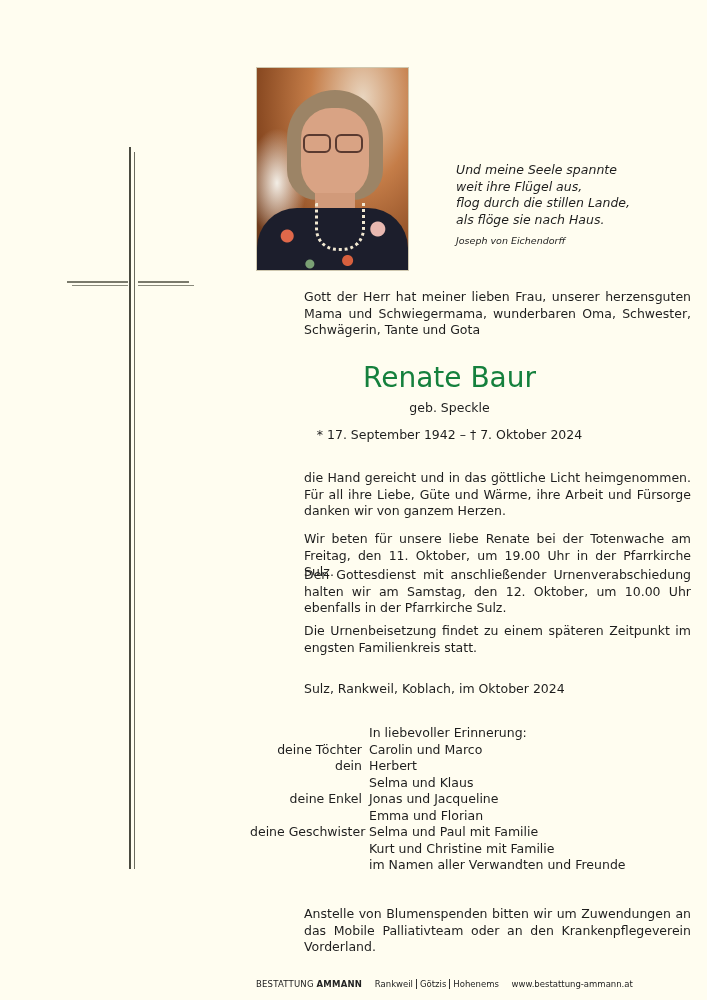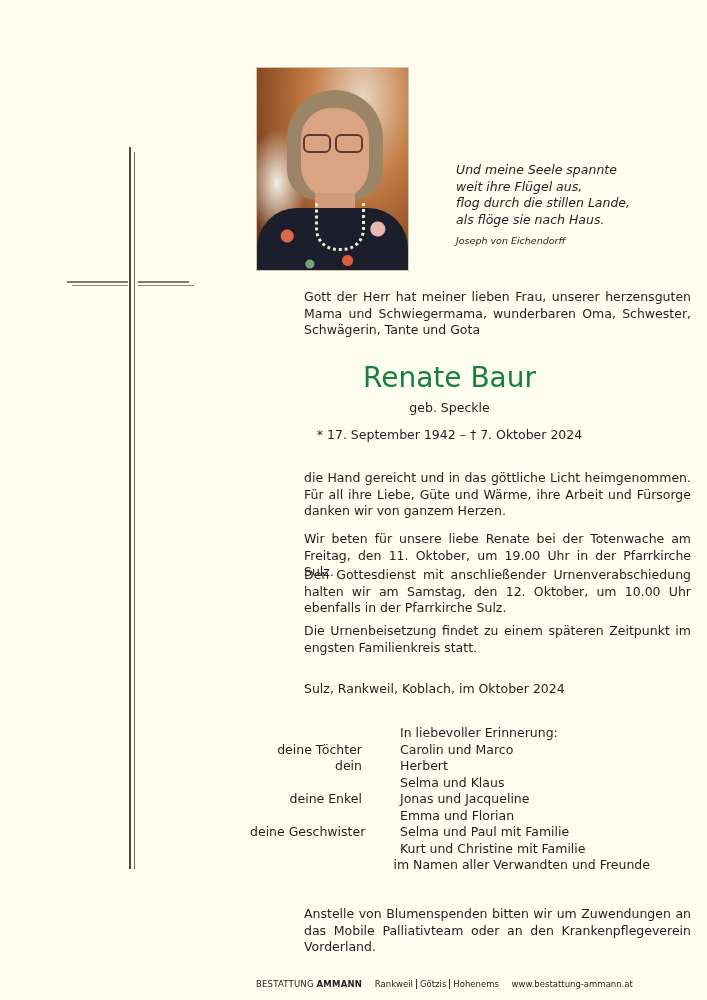--- a/index.html
+++ b/index.html
@@ -79,21 +79,21 @@
   .name { left: 256px; width: 387px; top: 360px; text-align: center; font-size: 28px; line-height: 36px; color: #15803d; }
   .birthname { left: 256px; width: 387px; top: 400px; text-align: center; font-size: 12.5px; }
   .dates { left: 256px; width: 387px; top: 427px; text-align: center; font-size: 12.5px; }
   .body1 { top: 470px; }
   .body2 { top: 531px; }
   .body3 { top: 567px; }
   .body4 { top: 623px; }
   .place { top: 681px; }
 
   .family { left: 250px; top: 725px; width: 400px; font-size: 12.5px; line-height: 16.5px; }
-  .family .row { display: flex; gap: 31px; }
+  .family .row { display: flex; }
   .family .rel { width: 112px; text-align: right; padding-right: 7px; white-space: nowrap; }
   .family .who { white-space: nowrap; }
 
   .donation { top: 906px; }
 
   .footer { left: 256px; top: 979px; font-size: 8.5px; color: #222; white-space: nowrap; }
   .footer .brand { letter-spacing: 0.2px; }
   .footer .brand b { font-weight: bold; }
   .footer .sep { display: inline-block; width: 1px; height: 10px; background: #333; vertical-align: -2px; margin: 0 3px; }
   .footer .locs { margin-left: 10px; }

